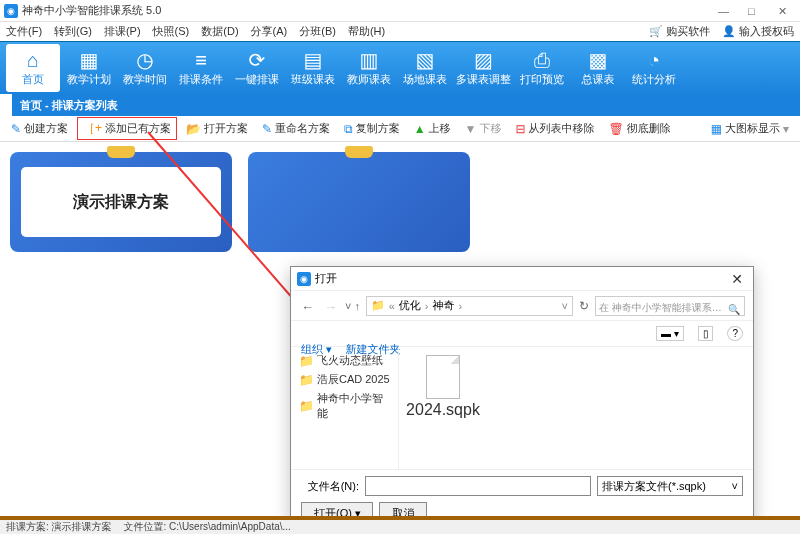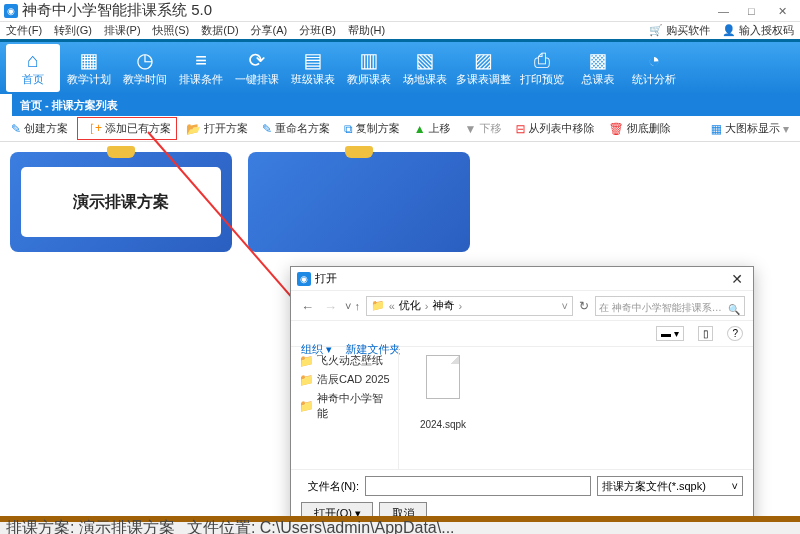--- a/index.html
+++ b/index.html
@@ -1,26 +1,26 @@
 <!DOCTYPE html>
 <html><head>
   <meta charset="utf-8">
   <style>
     * { box-sizing: border-box; margin: 0; padding: 0; font-family: "Microsoft YaHei", sans-serif; }
     body { width: 800px; height: 534px; background: #fff; position: relative; overflow: hidden; font-size: 12px; }
     
     
     .titlebar { height: 22px; background: #fff; display: flex; align-items: center; padding: 0 4px; border-bottom: 1px solid #e0e0e0; }
     .titlebar .appicon { width: 14px; height: 14px; background: #1e88e5; border-radius: 2px; margin-right: 4px; display: flex; align-items: center; justify-content: center; color: #fff; font-size: 9px; }
-    .titlebar .title { font-size: 15px; color: #333; flex: 1; }
+    .titlebar .title { font-size: 11px; color: #333; flex: 1; }
     .titlebar .winbtns { display: flex; gap: 18px; padding-right: 6px; }
     .titlebar .winbtn { width: 12px; height: 12px; color: #666; font-size: 11px; cursor: pointer; }
     
     
-    .menubar { height: 20px; display: flex; align-items: center; padding: 0 6px; gap: 12px; border-bottom: 3px solid #0369a1; }
+    .menubar { height: 20px; display: flex; align-items: center; padding: 0 6px; gap: 12px; border-bottom: 1px solid #0369a1; }
     .menubar .menuitem { font-size: 11px; color: #333; cursor: pointer; }
     .menubar .spacer { flex: 1; }
     .menubar .rightbtn { display: flex; align-items: center; gap: 3px; font-size: 11px; color: #333; cursor: pointer; }
     .menubar .carticon { color: #f90; }
     .menubar .personicon { color: #1e88e5; }
     
     
     .maintoolbar { height: 52px; background: linear-gradient(#3ca4f0, #1a82dc); display: flex; align-items: center; padding: 2px 6px; gap: 2px; }
     .maintoolbar .tbitem { display: flex; flex-direction: column; align-items: center; justify-content: center; min-width: 54px; height: 48px; cursor: pointer; border-radius: 3px; padding: 2px; }
     .maintoolbar .tbitem.active { background: #fff; }
@@ -77,31 +77,31 @@
     .fd-toolbar .viewbtn { border: 1px solid #ccc; padding: 1px 4px; font-size: 10px; cursor: pointer; display: flex; align-items: center; gap: 2px; }
     
     .fd-body { display: flex; height: 122px; }
     .fd-tree { width: 108px; border-right: 1px solid #eee; padding: 4px 0; overflow: hidden; }
     .fd-tree .treeitem { display: flex; align-items: center; gap: 3px; padding: 2px 8px; font-size: 11px; color: #333; cursor: pointer; }
     .fd-tree .treeitem .foldericon { color: #f0c040; font-size: 12px; }
     .fd-files { flex: 1; padding: 8px 12px; display: flex; flex-direction: column; align-items: flex-start; }
     .fd-files .fileitem { display: flex; flex-direction: column; align-items: center; gap: 2px; cursor: pointer; width: 64px; }
     .fd-files .fileicon { width: 34px; height: 44px; border: 1px solid #bbb; background: #fff; position: relative; }
     .fd-files .fileicon:before { content: ""; position: absolute; top: 0; right: 0; width: 8px; height: 8px; background: linear-gradient(135deg, transparent 50%, #ddd 50%); }
-    .fd-files .filename { font-size: 10px; color: #333; margin-top: 18px; }
+    .fd-files .filename { font-size: 16px; color: #333; }
     
     .fd-footer { padding: 6px 10px; display: flex; flex-direction: column; gap: 6px; border-top: 1px solid #eee; }
     .fd-row { display: flex; align-items: center; gap: 6px; }
     .fd-label { font-size: 11px; width: 58px; text-align: right; }
     .fd-input { flex: 1; height: 20px; border: 1px solid #888; padding: 0 4px; font-size: 11px; }
     .fd-select { width: 146px; height: 20px; border: 1px solid #888; padding: 0 4px; font-size: 11px; display: flex; align-items: center; justify-content: space-between; }
     .fd-btn { height: 22px; padding: 0 12px; border: 1px solid #888; background: #efefef; font-size: 11px; cursor: pointer; display: flex; align-items: center; }
     
     
-    .statusbar { position: absolute; bottom: 0; left: 0; right: 0; height: 18px; background: #f0f0f0; display: flex; align-items: center; padding: 0 6px; gap: 12px; font-size: 16px; color: #444; border-top: 6px solid #a16207; }
+    .statusbar { position: absolute; bottom: 0; left: 0; right: 0; height: 18px; background: #f0f0f0; display: flex; align-items: center; padding: 0 6px; gap: 12px; font-size: 10px; color: #444; border-top: 4px solid #a16207; }
   </style>
 </head>
 <body>
 
 <div class="titlebar">
   <div class="appicon">◉</div>
   <div class="title">神奇中小学智能排课系统 5.0</div>
   <div class="winbtns">
     <div class="winbtn">—</div>
     <div class="winbtn">□</div>

